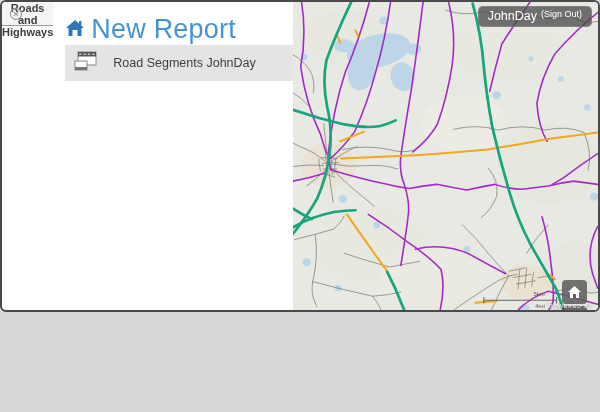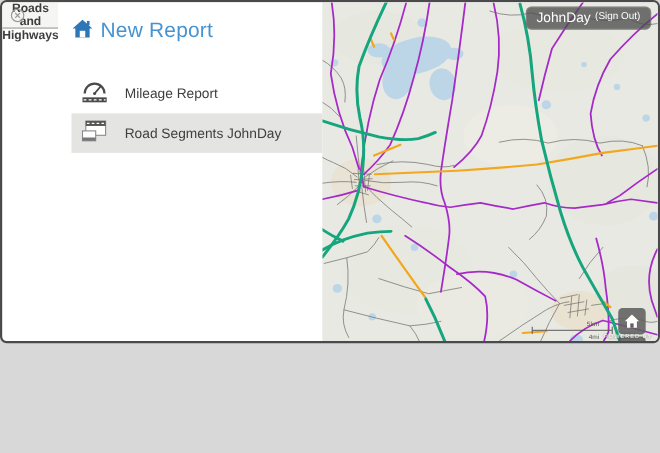--- a/index.html
+++ b/index.html
@@ -17,21 +17,21 @@
   }
   .titlebar .close-btn {
     position:absolute; left:7px; top:5px; width:14px; height:14px; cursor:pointer;
   }
   .titlebar .title {
     flex:1; text-align:center; font-size:11px; font-weight:bold; color:#3d3d3d;
   }
   .body { flex:1; display:flex; position:relative; min-height:0; }
   .panel { width:240px; flex:0 0 240px; background:#ffffff; position:relative; }
   .panel-header { display:flex; align-items:center; gap:4px; margin:12px 0 0 10px; }
-  .panel-title { font-size:19px; font-weight:300; color:#4693d1; letter-spacing:0.2px; }
+  .panel-title { font-size:27px; font-weight:300; color:#4693d1; letter-spacing:0.2px; }
   .report-item {
     margin-left:12px; height:36px; display:flex; align-items:center; gap:14px;
     padding-left:8px; cursor:pointer; color:#3f3f3f; font-size:12.5px;
   }
   .report-item.first { margin-top:24px; }
   .report-item.selected { background:#e4e4e2; }
   .map-area { flex:1; position:relative; background:#e9e9e3; overflow:hidden; }
   .map-svg { position:absolute; inset:0; width:100%; height:100%; }
   .user-btn {
     position:absolute; top:4px; right:6px;
@@ -82,32 +82,20 @@
         <span>
           <svg width="24" height="24" viewBox="0 0 24 24">
             <path d="M12,4 L21,12 L18.5,12 L18.5,20 L5.5,20 L5.5,12 L3,12 Z" fill="#2e76b5"></path>
             <rect x="16" y="5" width="2.4" height="4" fill="#2e76b5"></rect>
             <rect x="9.5" y="14" width="5" height="6" fill="#ffffff"></rect>
           </svg>
         </span>
         <span class="panel-title">New Report</span>
       </div>
 
-      <div class="report-item first">
-        <span>
-          <svg width="26" height="24" viewBox="0 0 26 24">
-            <path d="M4,13 A9,9 0 0 1 22,13" fill="none" stroke="#4a4a4a" stroke-width="2"></path>
-            <path d="M13,13 L18.5,6.5" stroke="#4a4a4a" stroke-width="1.6"></path>
-            <circle cx="13" cy="13" r="1.4" fill="#4a4a4a"></circle>
-            <rect x="2" y="16.5" width="22" height="4.5" fill="#4a4a4a"></rect>
-            <line x1="3" y1="18.7" x2="23" y2="18.7" stroke="#ffffff" stroke-width="1.1" stroke-dasharray="2.6 2"></line>
-          </svg>
-        </span>
-        <span>Mileage Report</span>
-      </div>
 
       <div class="report-item selected">
         <span>
           <svg width="26" height="26" viewBox="0 0 26 26">
             <rect x="5" y="3" width="18" height="13" fill="#ffffff" stroke="#8a8a8a" stroke-width="1"></rect>
             <rect x="5" y="3" width="18" height="4.5" fill="#555555"></rect>
             <line x1="6" y1="5.2" x2="22" y2="5.2" stroke="#ffffff" stroke-width="1" stroke-dasharray="2.4 2"></line>
             <rect x="2" y="12" width="12" height="9" fill="#ffffff" stroke="#8a8a8a" stroke-width="1"></rect>
             <rect x="2" y="18" width="12" height="3" fill="#777777"></rect>
           </svg>

